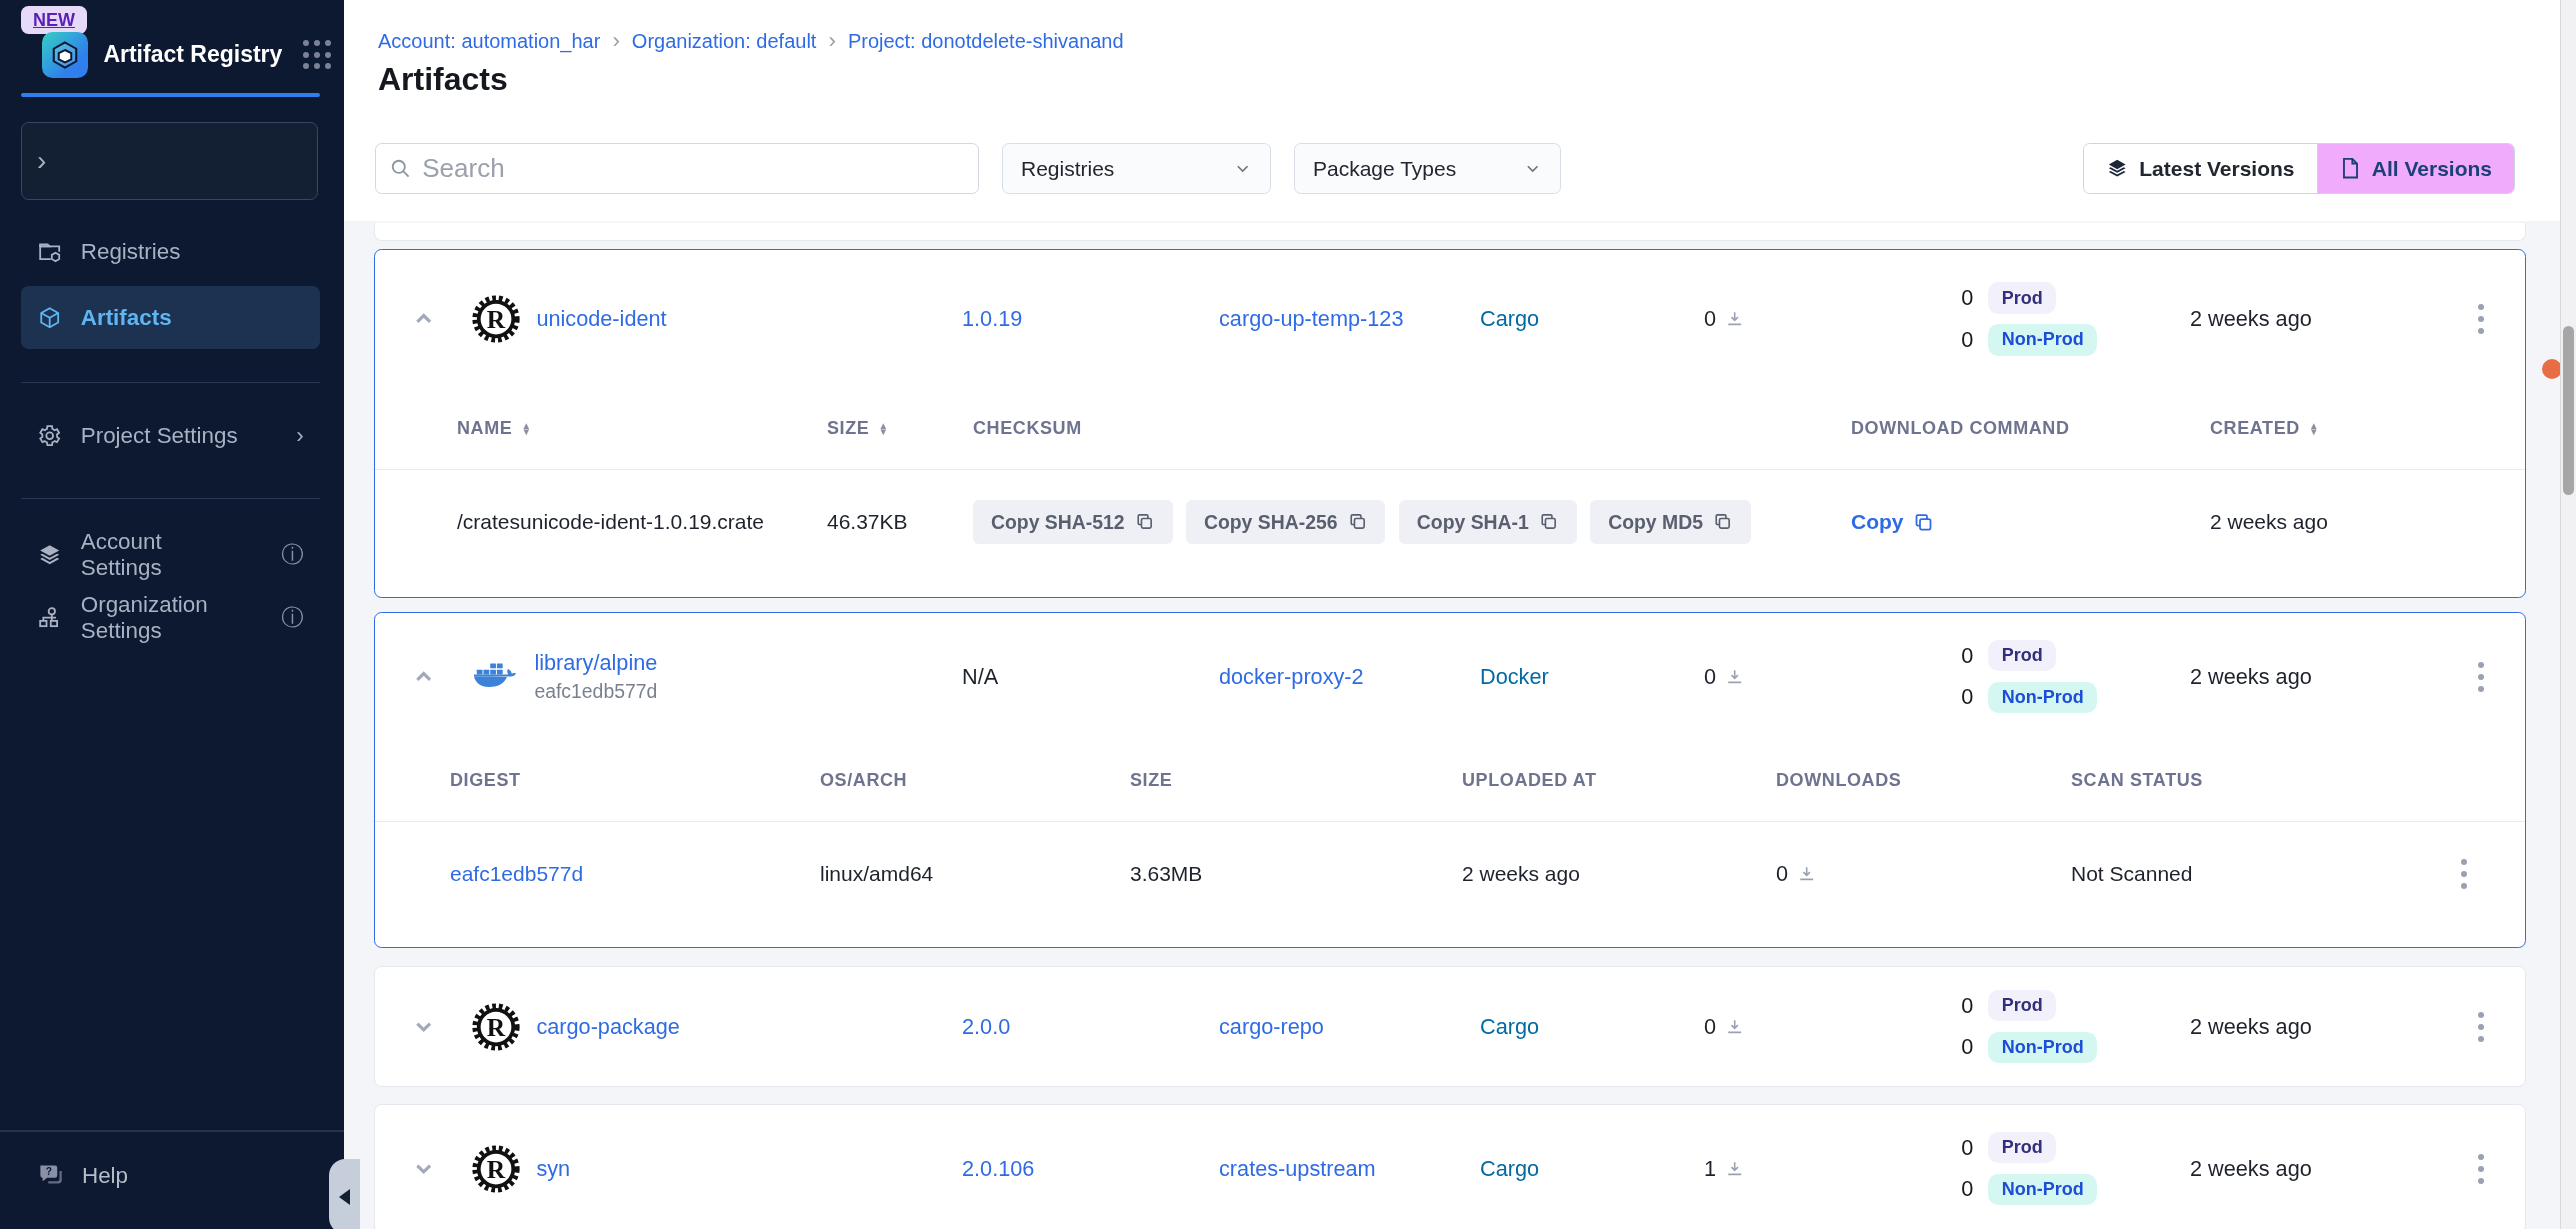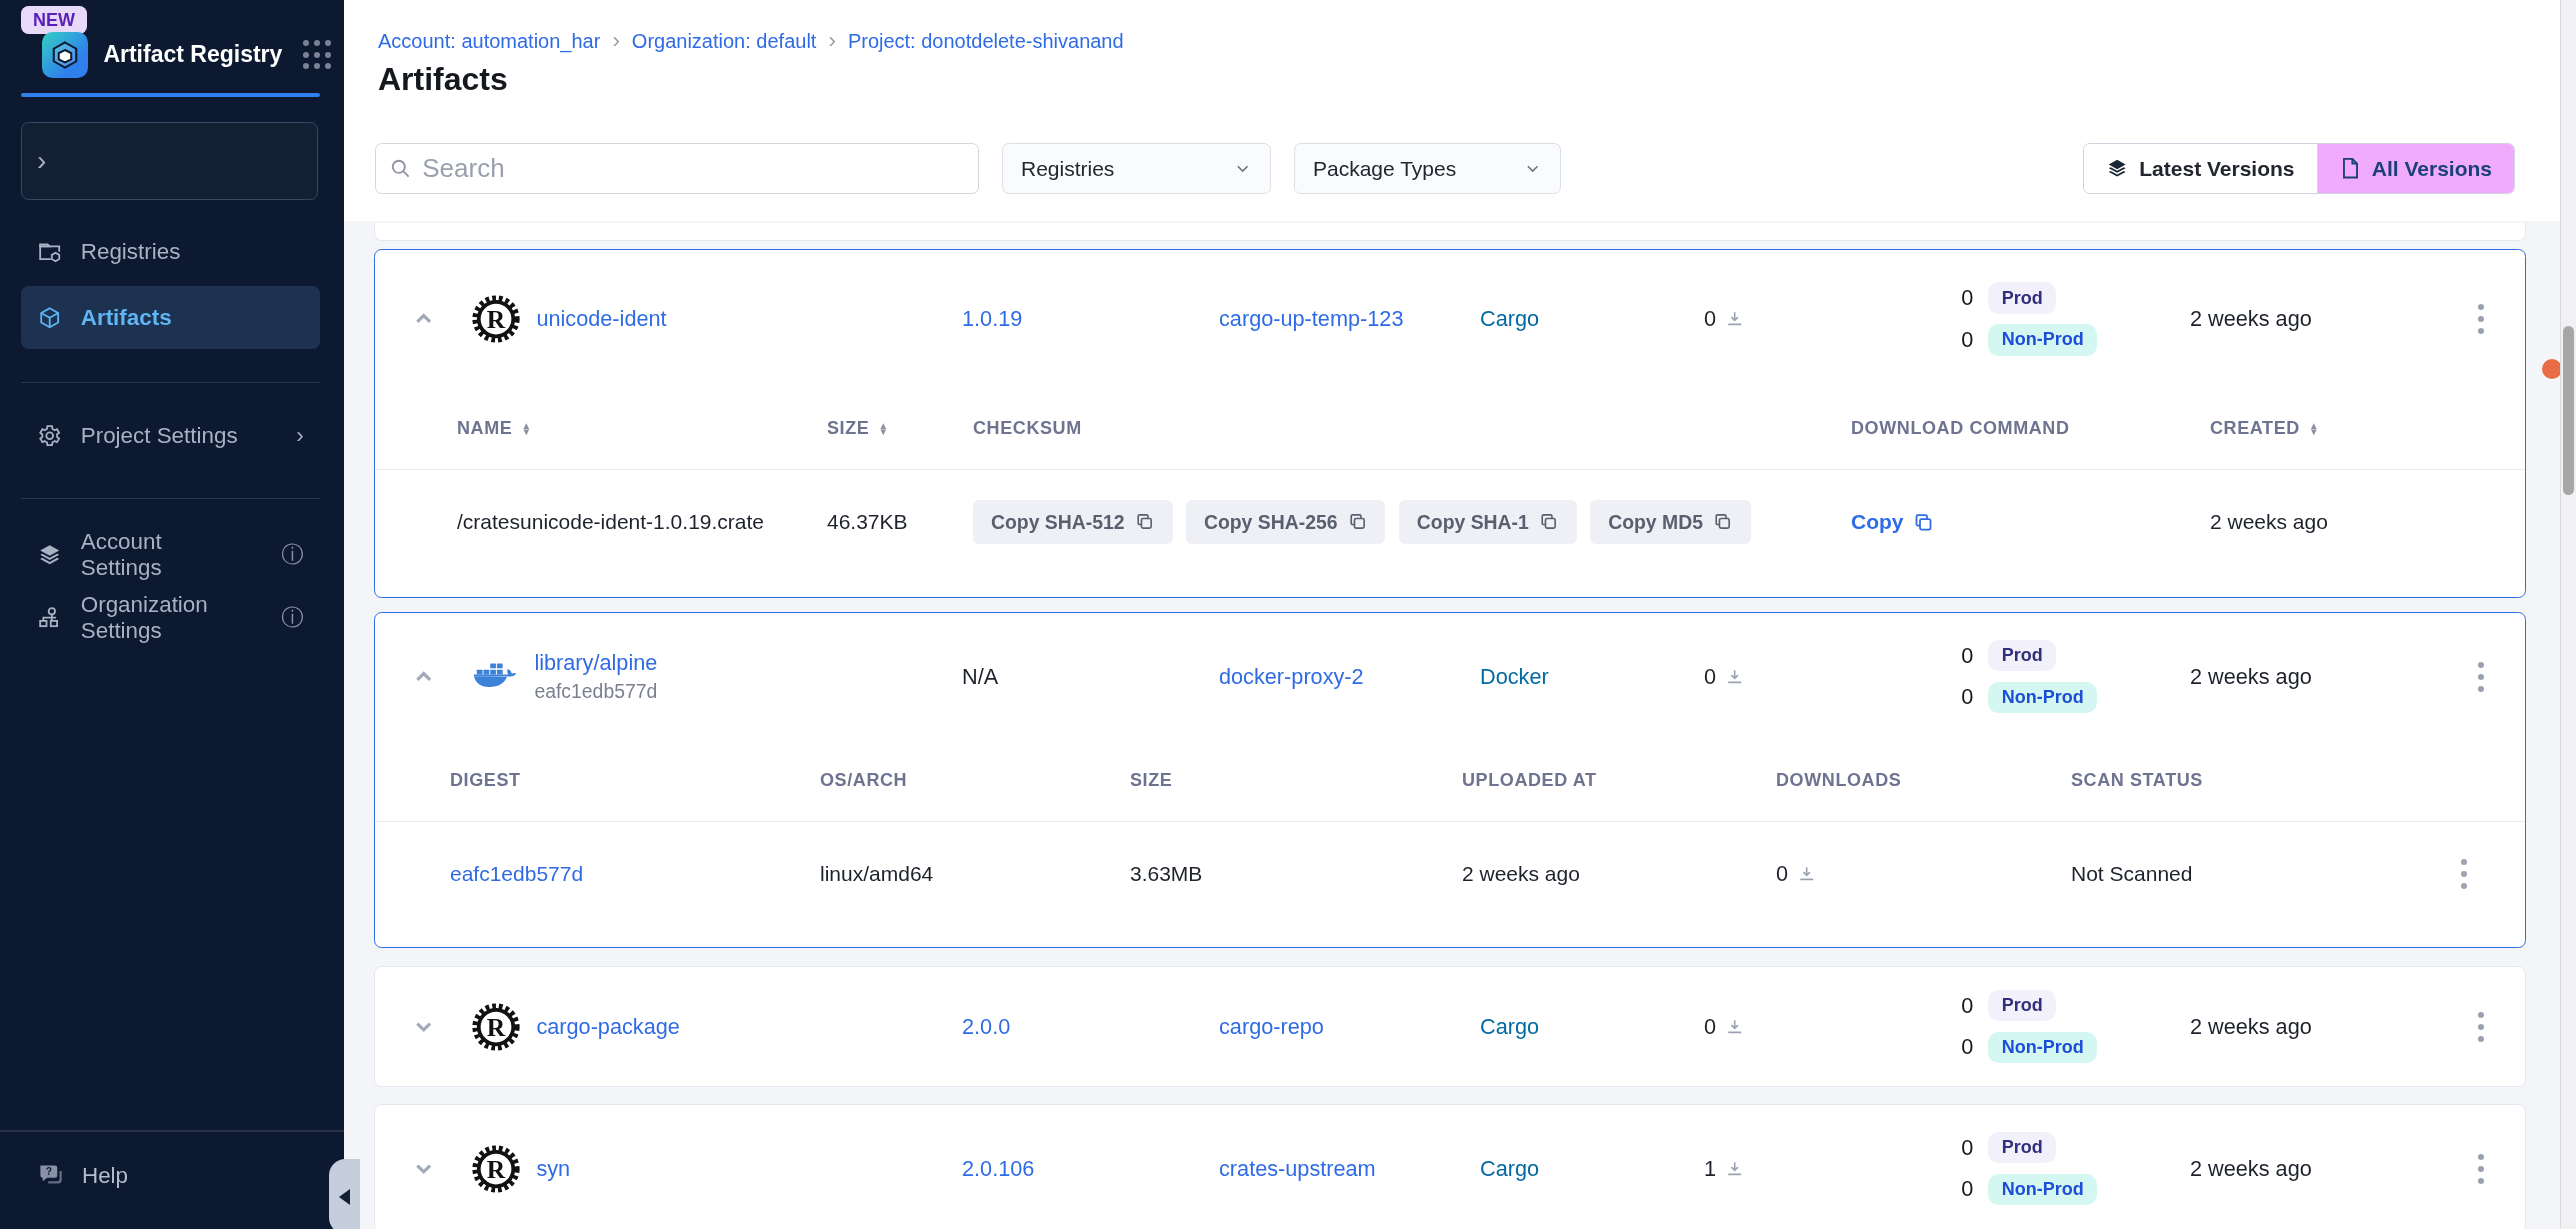--- a/index.html
+++ b/index.html
@@ -4,21 +4,21 @@
 <style>
   * { margin:0; padding:0; box-sizing:border-box; }
   html,body { width:2576px; height:1230px; overflow:hidden; background:#f3f5f8;
               font-family:"Liberation Sans", sans-serif; }
   #app { position:relative; width:2576px; height:1230px; }
 
   
   .sidebar { position:absolute; left:0; top:0; width:344px; height:1230px;
              background:#0c1930; z-index:5; }
   .new-badge { position:absolute; left:21px; top:6px; background:#e7d9f8; color:#5b21b6;
-               font-size:18px; font-weight:bold; padding:3.7px 12px; border-radius:7.5px; }
+               font-size:18px; font-weight:bold; padding:3.7px 12px; border-radius:7.5px;text-decoration:underline; }
   .logo-row { position:absolute; left:22.4px; top:30px; width:299px; height:49px;
               display:flex; align-items:center; gap:15px;margin-left:20px; }
   .app-logo { width:46px; height:46px; border-radius:10.5px;
               background:linear-gradient(135deg,#35d0c3 0%,#2f80ed 70%);
               display:flex; align-items:center; justify-content:center; }
   .app-title { color:#ffffff; font-size:23px; font-weight:bold; flex:1; }
   .grid-icon { display:grid; grid-template-columns:repeat(3,6px); grid-gap:5.2px; margin-right:10.5px; }
   .grid-icon span { width:6px; height:6px; border-radius:50%; background:#7c8296; }
   .active-underline { position:absolute; left:21px; top:93px; width:299px; height:3.7px;
                       background:#2f80ed; border-radius:2.2px; }

